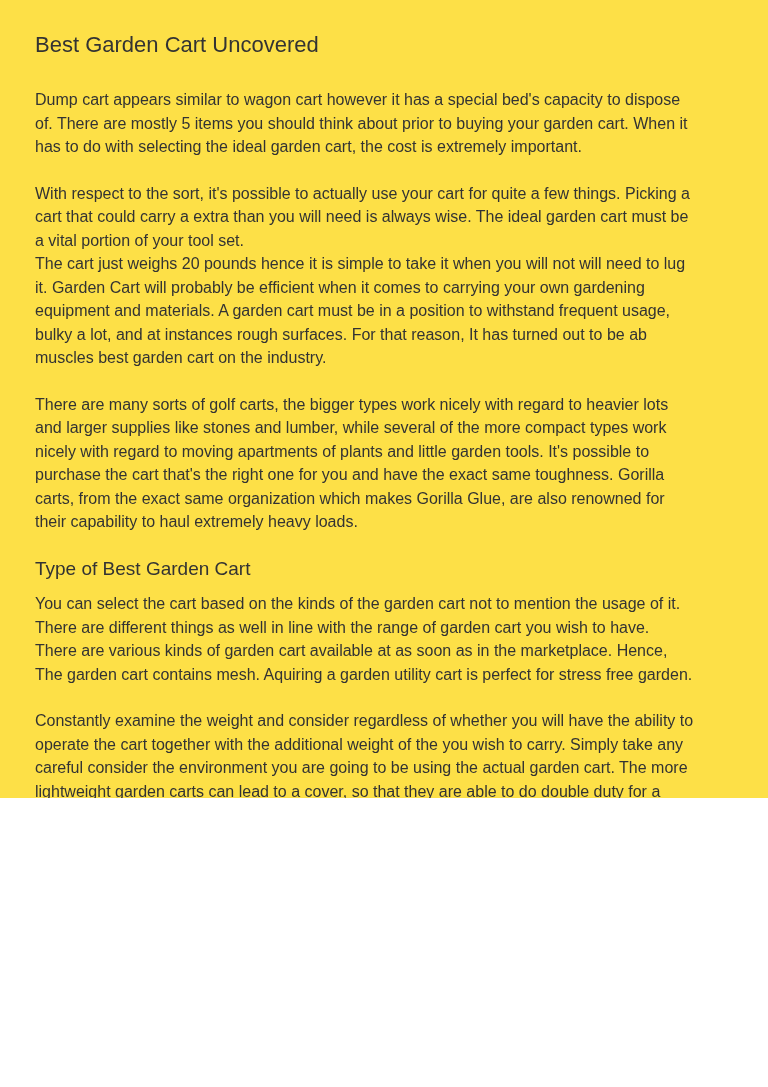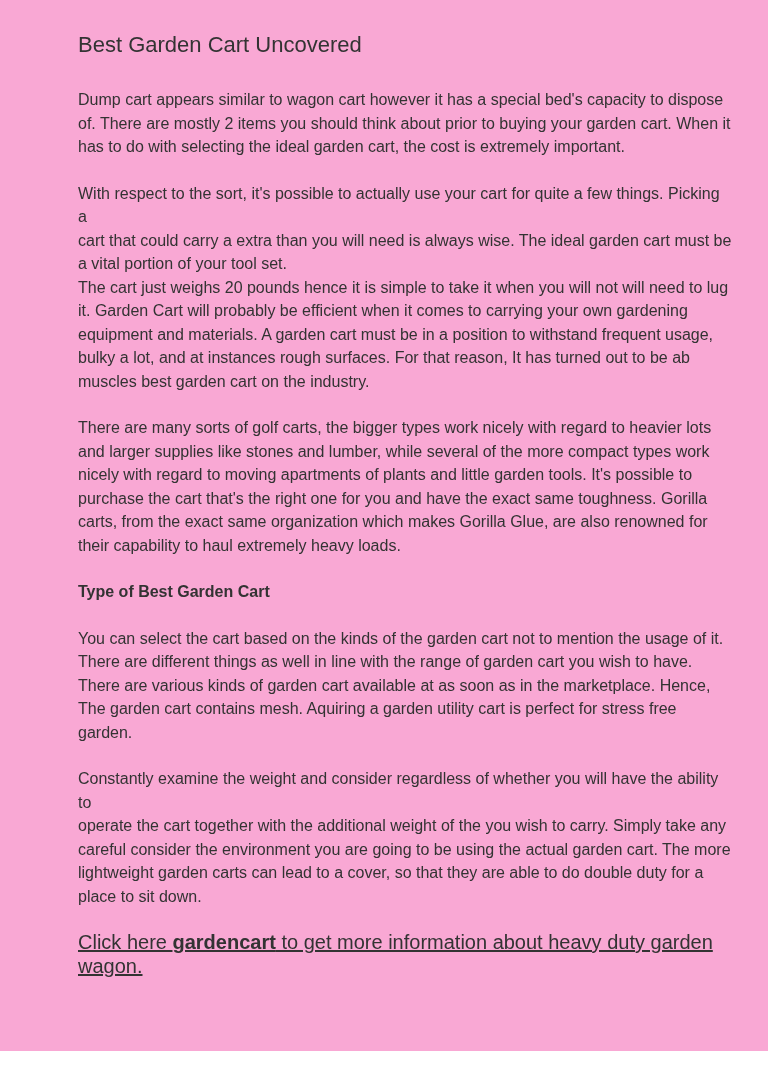--- a/index.html
+++ b/index.html
@@ -2,48 +2,48 @@
 <html><head>
 <meta charset="utf-8">
 <style>
   html, body {
     margin: 0;
     padding: 0;
     background: #ffffff;
   }
   .page {
     width: 768px;
-    height: 1051px;
+    height: 798px;
     box-sizing: border-box;
-    background: #f9a8d4;
-    padding: 32px 36px 0 78px;
+    background: #fde047;
+    padding: 32px 36px 0 35px;
     font-family: "Liberation Sans", "DejaVu Sans", sans-serif;
     color: #333333;
     overflow: hidden;
   }
   .doc-title {
     font-size: 22px;
     font-weight: 400;
     line-height: 26px;
     margin: 0 0 30px 0;
     color: #333333;
   }
   .para {
     font-size: 16px;
     font-weight: 400;
     line-height: 23.5px;
     margin: 0 0 23px 0;
     white-space: pre-line;
     color: #333333;
   }
   .subheading {
-    font-size: 16px;
-    font-weight: 700;
+    font-size: 19px;
+    font-weight: 400;
     line-height: 23.5px;
-    margin: 0 0 23px 0;
+    margin: 0 0 12px 0;
     color: #333333;
   }
   .cta-line {
     font-size: 20px;
     font-weight: 400;
     line-height: 23.5px;
     margin: 0 0 23px 0;
     color: #333333;
     text-decoration: underline;
   }
@@ -54,21 +54,21 @@
     text-decoration: none;
   }
 </style>
 </head>
 <body>
 
 <div class="page">
   <h1 class="doc-title">Best Garden Cart Uncovered</h1>
 
   <p class="para">Dump cart appears similar to wagon cart however it has a special bed's capacity to dispose
-of. There are mostly 2 items you should think about prior to buying your garden cart. When it
+of. There are mostly 5 items you should think about prior to buying your garden cart. When it
 has to do with selecting the ideal garden cart, the cost is extremely important.</p>
 
   <p class="para">With respect to the sort, it's possible to actually use your cart for quite a few things. Picking a
 cart that could carry a extra than you will need is always wise. The ideal garden cart must be
 a vital portion of your tool set.
 The cart just weighs 20 pounds hence it is simple to take it when you will not will need to lug
 it. Garden Cart will probably be efficient when it comes to carrying your own gardening
 equipment and materials. A garden cart must be in a position to withstand frequent usage,
 bulky a lot, and at instances rough surfaces. For that reason, It has turned out to be ab
 muscles best garden cart on the industry.</p>

